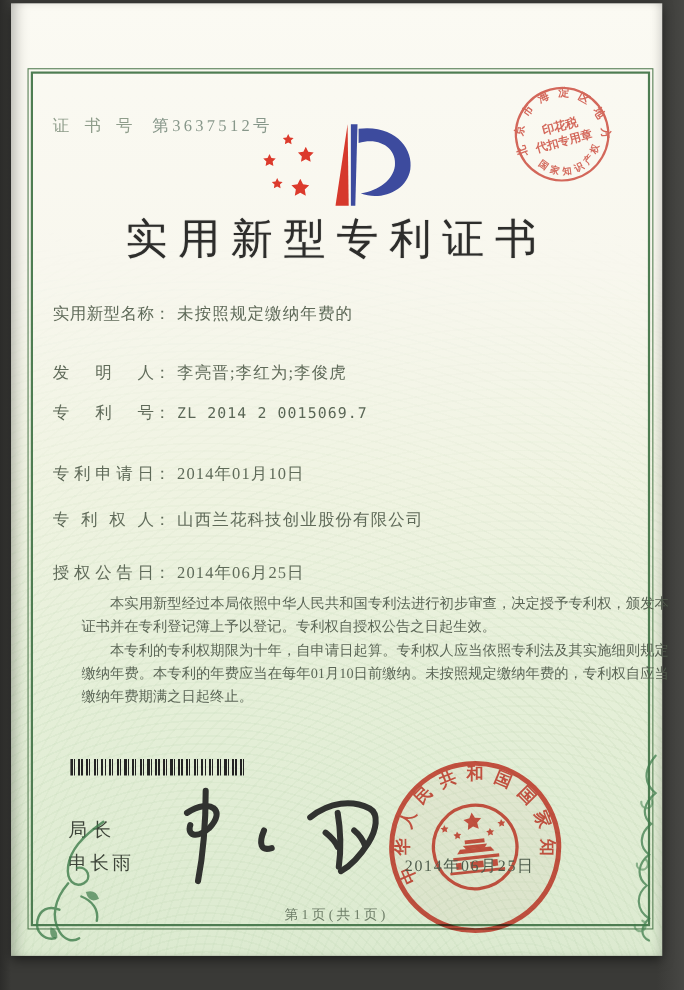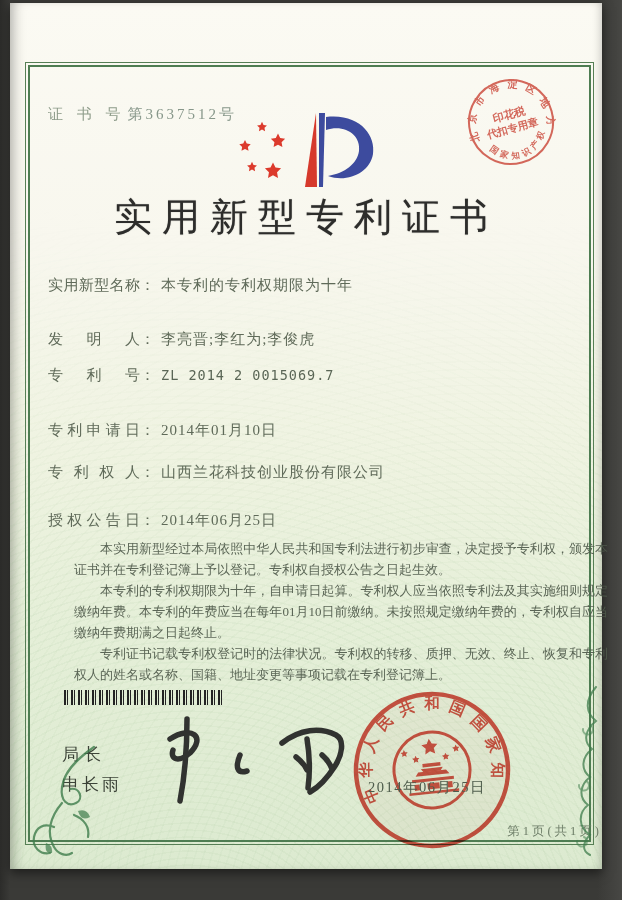--- a/index.html
+++ b/index.html
@@ -10,39 +10,39 @@
     box-shadow:inset 10px 0 14px -8px rgba(0,0,0,.35), inset -7px 0 10px -6px rgba(0,0,0,.22), 0 4px 10px rgba(0,0,0,.5);}
   .texture{position:absolute;inset:0;pointer-events:none;opacity:.45;
     background:
      repeating-radial-gradient(circle at 30% 115%, rgba(116,166,106,.12) 0 1.5px, transparent 1.5px 7px),
      repeating-radial-gradient(circle at 78% 108%, rgba(116,166,106,.10) 0 1.5px, transparent 1.5px 8px);
     -webkit-mask-image:linear-gradient(180deg,transparent 22%,#000 70%);
     mask-image:linear-gradient(180deg,transparent 22%,#000 70%);}
   .frame{position:absolute;left:15px;top:59px;right:8px;bottom:24px;border:1px solid #567f55;}
   .frame::before{content:"";position:absolute;inset:2px;border:2px solid #4e7d52;}
   .certno{position:absolute;left:38px;top:102px;font-size:15px;letter-spacing:5px;color:#8e9c8a;white-space:nowrap;}
-  .certno .num{margin-left:2px;letter-spacing:3px;color:#87978a;}
+  .certno .num{margin-left:13px;letter-spacing:3px;color:#87978a;}
   .title{position:absolute;left:0;top:189px;width:100%;text-align:center;font-size:38px;font-weight:400;
     letter-spacing:10px;color:#2d2d2b;text-shadow:0 0 1px rgba(40,40,40,.45);}
   .row{position:absolute;left:38px;white-space:nowrap;font-size:15px;color:#5f6a59;}
   .flabel{display:inline-block;width:92px;text-align-last:justify;text-align:justify;}
   .colon{margin-right:6px;}
   .fvalue{letter-spacing:1px;}
   .mono{font-family:"DejaVu Sans Mono","Liberation Mono",monospace;font-size:13.5px;letter-spacing:1px;color:#5a6656;}
   .paras{position:absolute;left:36px;top:535px;width:534px;color:#4f5a4b;margin-left:28px;}
   .paras p{margin:0;font-size:13px;line-height:21px;text-indent:2em;text-align:justify;opacity:.92;}
   .barcode{position:absolute;left:54px;top:687px;width:158px;height:15px;
     background:repeating-linear-gradient(90deg,#232323 0 2px,transparent 2px 3px,#232323 3px 4px,transparent 4px 7px,#232323 7px 9px,transparent 9px 10px,#232323 10px 11px,transparent 11px 14px);}
   .postitle{position:absolute;left:52px;top:740px;font-size:17px;letter-spacing:5px;color:#3c4338;}
   .posname{position:absolute;left:52px;top:770px;font-size:17px;letter-spacing:3px;color:#3c4338;}
   .sig{position:absolute;left:130px;top:710px;}
   .sealbig{position:absolute;left:322px;top:667px;mix-blend-mode:multiply;opacity:.85;}
   .sealdate{position:absolute;left:358px;top:775px;font-size:14.5px;letter-spacing:1.5px;color:#4e5c4c;z-index:5;}
   .sealtax{position:absolute;left:445px;top:63px;opacity:.8;mix-blend-mode:multiply;}
-  .footer{position:absolute;left:0;top:820px;width:100%;text-align:right;font-size:12.5px;letter-spacing:3px;color:#6e7e68;}
+  .footer{position:absolute;left:0;top:820px;width:100%;text-align:center;font-size:12.5px;letter-spacing:3px;color:#6e7e68;}
   .flourish{position:absolute;left:12px;top:740px;}
   .lace{position:absolute;left:546px;top:682px;}
   .logo{position:absolute;left:215px;top:107px;}
   svg text{font-family:"Liberation Serif","DejaVu Serif",serif;}
 </style>
 </head>
 <body>
 
 <div class="scan">
   <div class="paper">
@@ -83,42 +83,41 @@
           <textPath href="#taxBot" textLength="82" lengthAdjust="spacing">国家知识产权局</textPath>
         </text>
         <text x="56" y="52" text-anchor="middle" font-size="11" font-weight="bold">印花税</text>
         <text x="56" y="66" text-anchor="middle" font-size="10.5" font-weight="bold">代扣专用章</text>
       </g>
     </svg>
 
     <div class="title">实用新型专利证书</div>
 
     <div class="row" style="top:273px">
-      <span class="flabel">实用新型名称</span><span class="colon">：</span><span class="fvalue">本专利的专利权期限为十年</span>
+      <span class="flabel">实用新型名称</span><span class="colon">：</span><span class="fvalue">未按照规定缴纳年费的</span>
     </div>
     <div class="row" style="top:327px">
       <span class="flabel">发 明 人</span><span class="colon">：</span><span class="fvalue">李亮晋;李红为;李俊虎</span>
     </div>
     <div class="row" style="top:363px">
       <span class="flabel">专 利 号</span><span class="colon">：</span><span class="fvalue mono">ZL 2014 2 0015069.7</span>
     </div>
     <div class="row" style="top:418px">
       <span class="flabel">专利申请日</span><span class="colon">：</span><span class="fvalue">2014年01月10日</span>
     </div>
     <div class="row" style="top:460px">
       <span class="flabel">专 利 权 人</span><span class="colon">：</span><span class="fvalue">山西兰花科技创业股份有限公司</span>
     </div>
     <div class="row" style="top:508px">
       <span class="flabel">授权公告日</span><span class="colon">：</span><span class="fvalue">2014年06月25日</span>
     </div>
 
     <div class="paras">
       <p>本实用新型经过本局依照中华人民共和国专利法进行初步审查，决定授予专利权，颁发本证书并在专利登记簿上予以登记。专利权自授权公告之日起生效。</p>
       <p>本专利的专利权期限为十年，自申请日起算。专利权人应当依照专利法及其实施细则规定缴纳年费。本专利的年费应当在每年01月10日前缴纳。未按照规定缴纳年费的，专利权自应当缴纳年费期满之日起终止。</p>
-      <p>专利证书记载专利权登记时的法律状况。专利权的转移、质押、无效、终止、恢复和专利权人的姓名或名称、国籍、地址变更等事项记载在专利登记簿上。</p>
     </div>
 
     <div class="barcode"></div>
 
     <div class="postitle">局长</div>
     <div class="posname">申长雨</div>
 
     <svg class="sig" width="210" height="95" viewBox="0 0 210 95">
       <g fill="none" stroke="#1f1f1f" stroke-width="5.5" stroke-linecap="round" stroke-linejoin="round" opacity="0.9">
         <path d="M30,26 C52,12 66,24 50,40 C38,50 30,46 33,37"></path>

